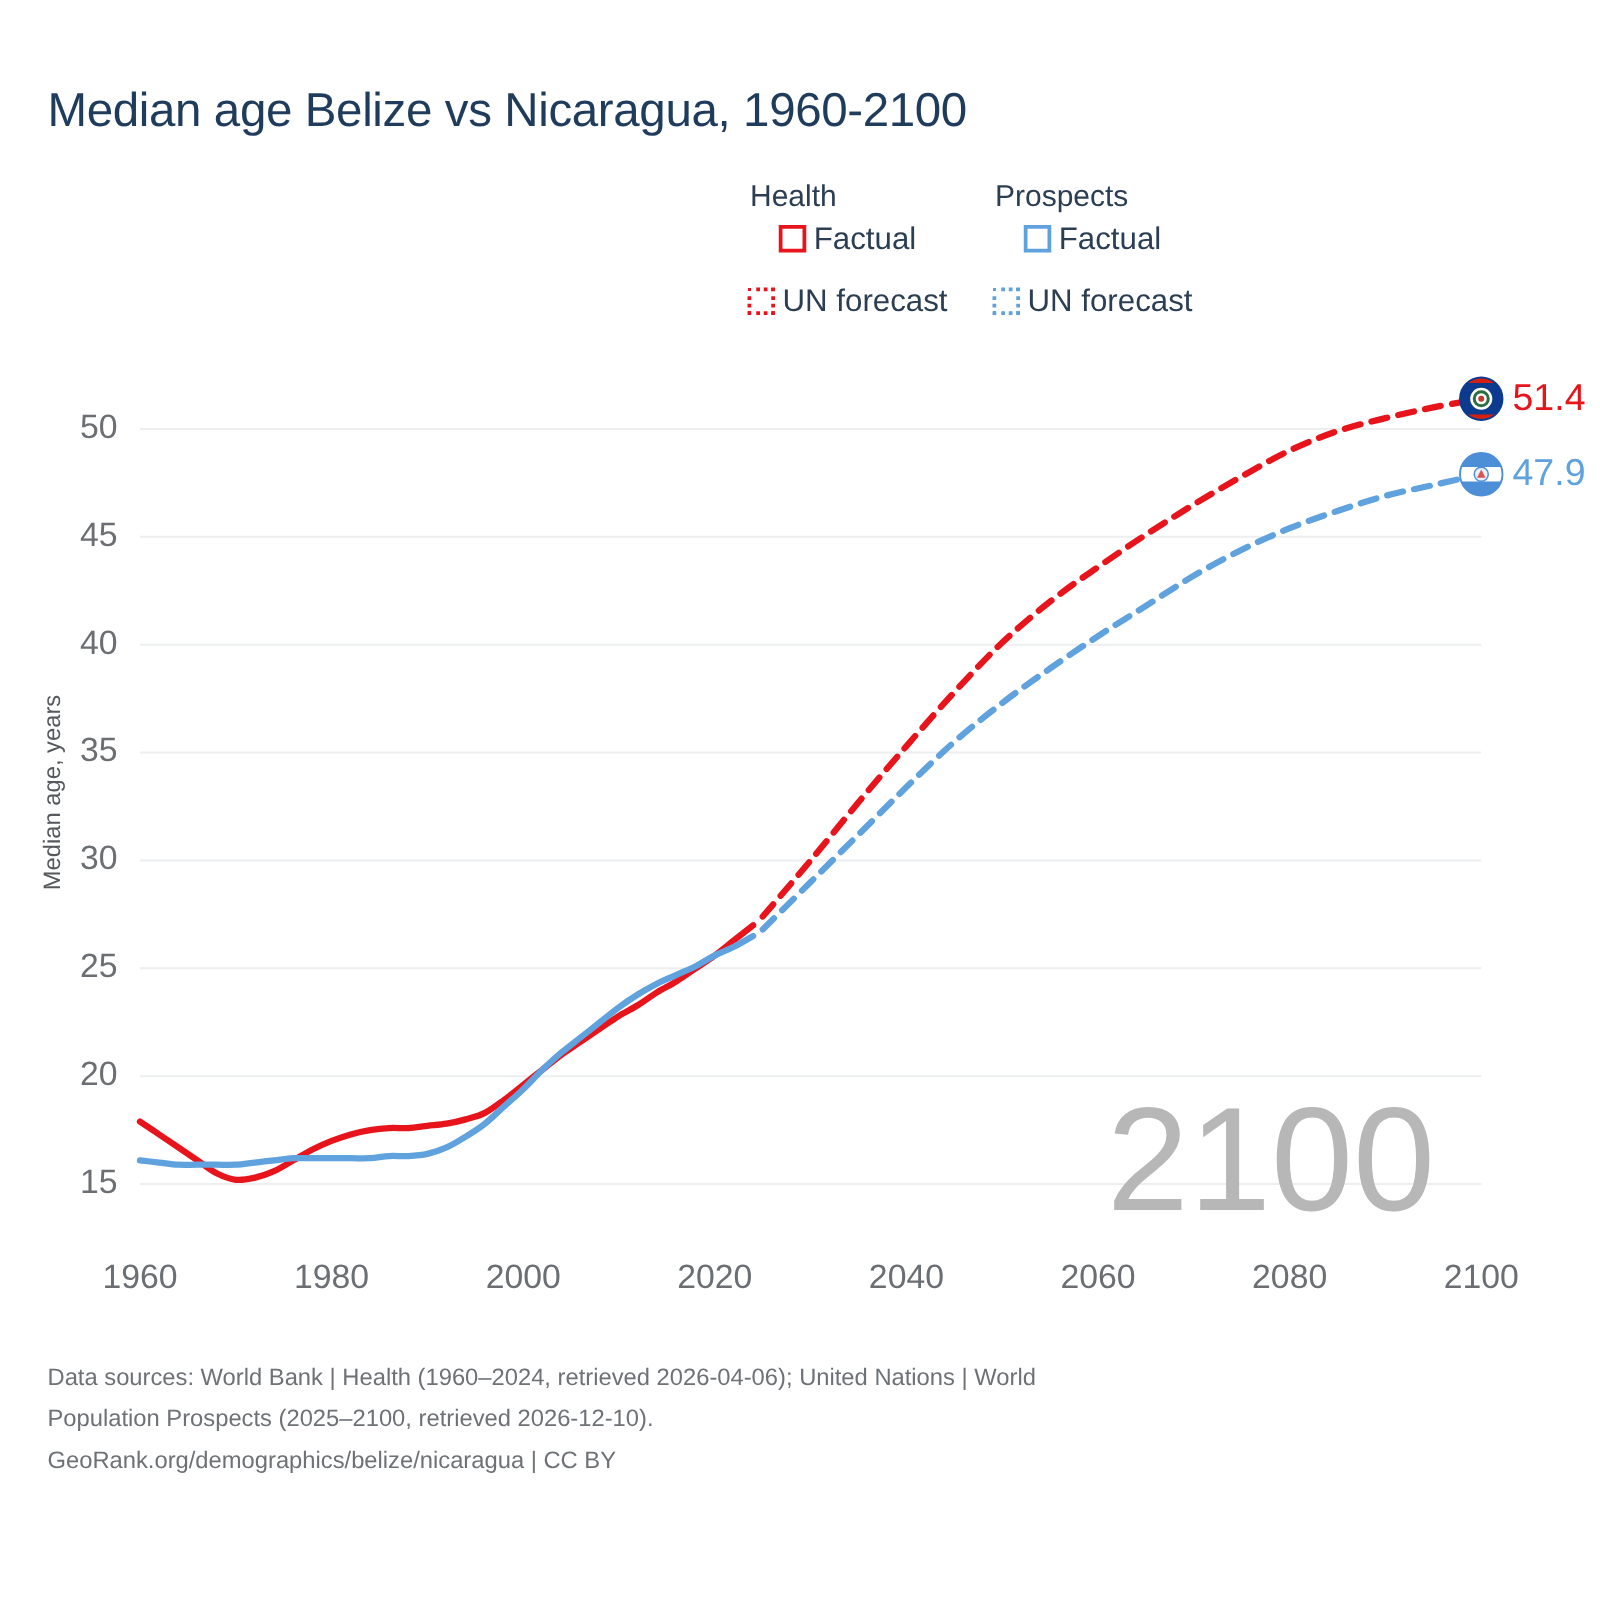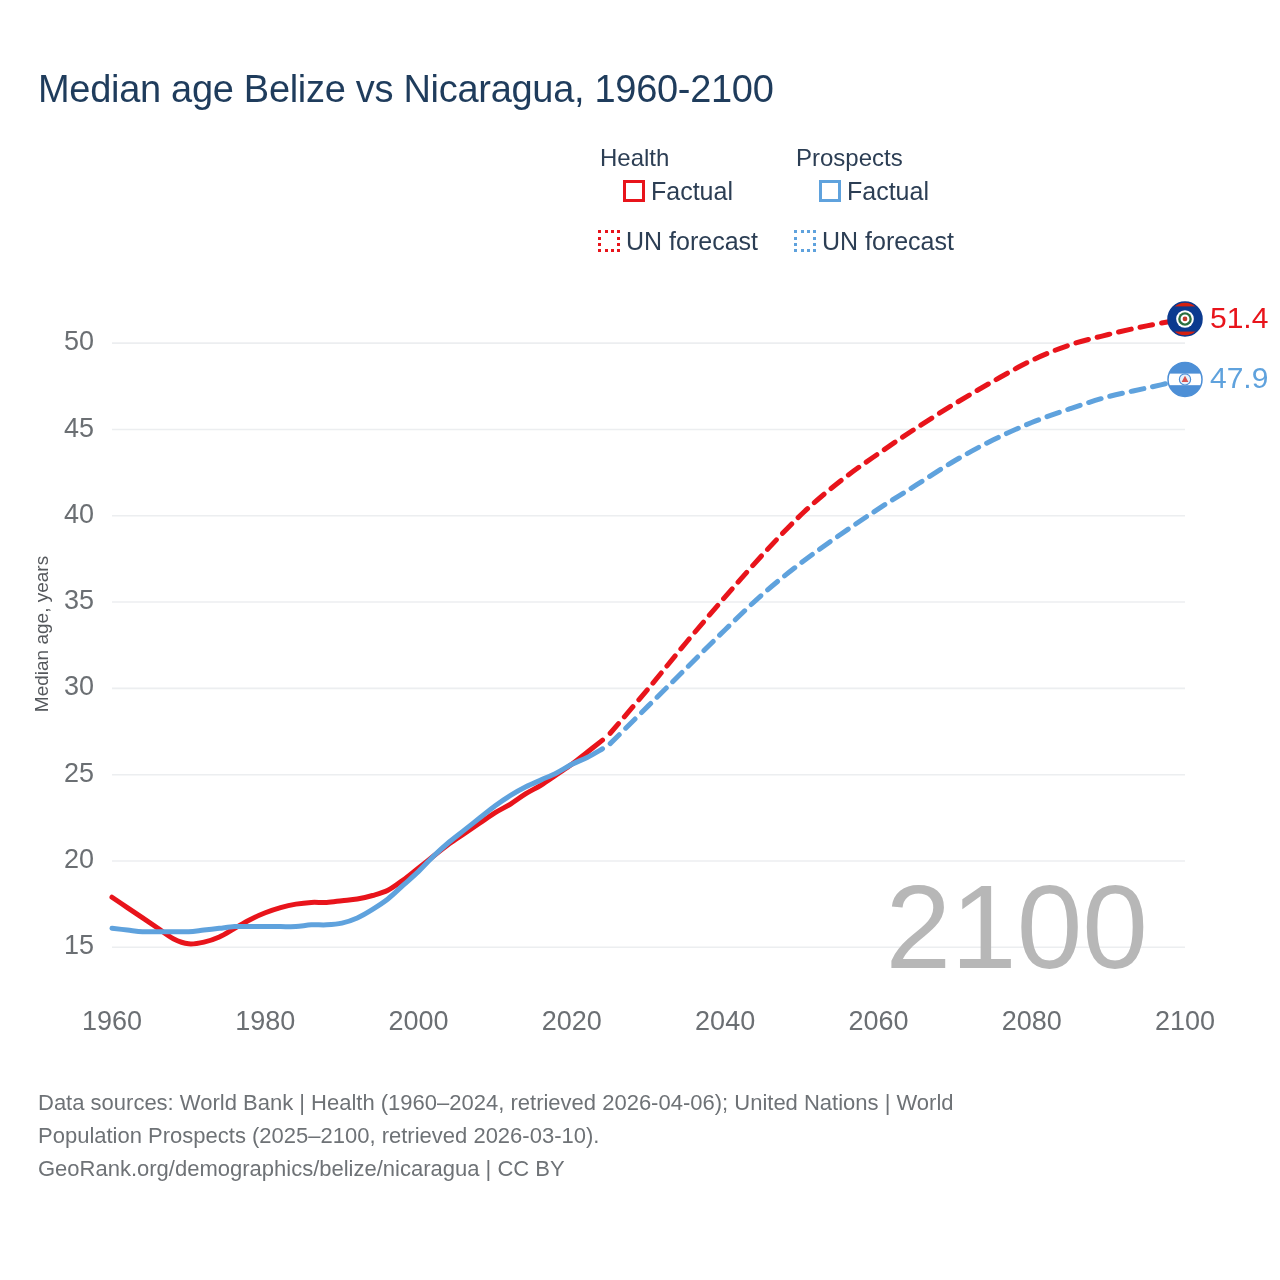--- a/index.html
+++ b/index.html
@@ -134,21 +134,21 @@
   }
 
   
   .footer {
     position: absolute;
     left: 38px;
     top: 1086px;
     width: 1130px;
   }
   .footer-line {
-    font-size: 22px;
+    font-size: 19px;
     color: #6e7276;
     line-height: 33px;
   }
 </style>
 </head>
 <body>
 
 <div id="chart-root">
 
   <div class="chart-title">Median age Belize vs Nicaragua, 1960-2100</div>
@@ -244,17 +244,17 @@
           <circle cx="1185" cy="379.40051679586577" r="5.61" fill="#e8f0fa" stroke="#4d8fd6" stroke-width="1.2"></circle>
           <path d="M 1185 375.66051679586576 L 1188.4 382.1205167958658 L 1181.6 382.1205167958658 Z" fill="#d9534f"></path>
         </g>
         <circle cx="1185" cy="379.40051679586577" r="17" fill="none" stroke="#4d8fd6" stroke-width="1.5"></circle>
       </g>
       <text x="1210" y="380.40051679586577" fill="#5fa2dd" class="endpoint-label">47.9</text>
     </svg>
 
   <div class="footer" id="footer-host">
       <div class="footer-line">Data sources: World Bank | Health (1960–2024, retrieved 2026-04-06); United Nations | World</div>
-      <div class="footer-line">Population Prospects (2025–2100, retrieved 2026-03-10).</div>
+      <div class="footer-line">Population Prospects (2025–2100, retrieved 2026-12-10).</div>
       <div class="footer-line">GeoRank.org/demographics/belize/nicaragua | CC BY</div>
     </div>
 
 </div>
 
 </body></html>

